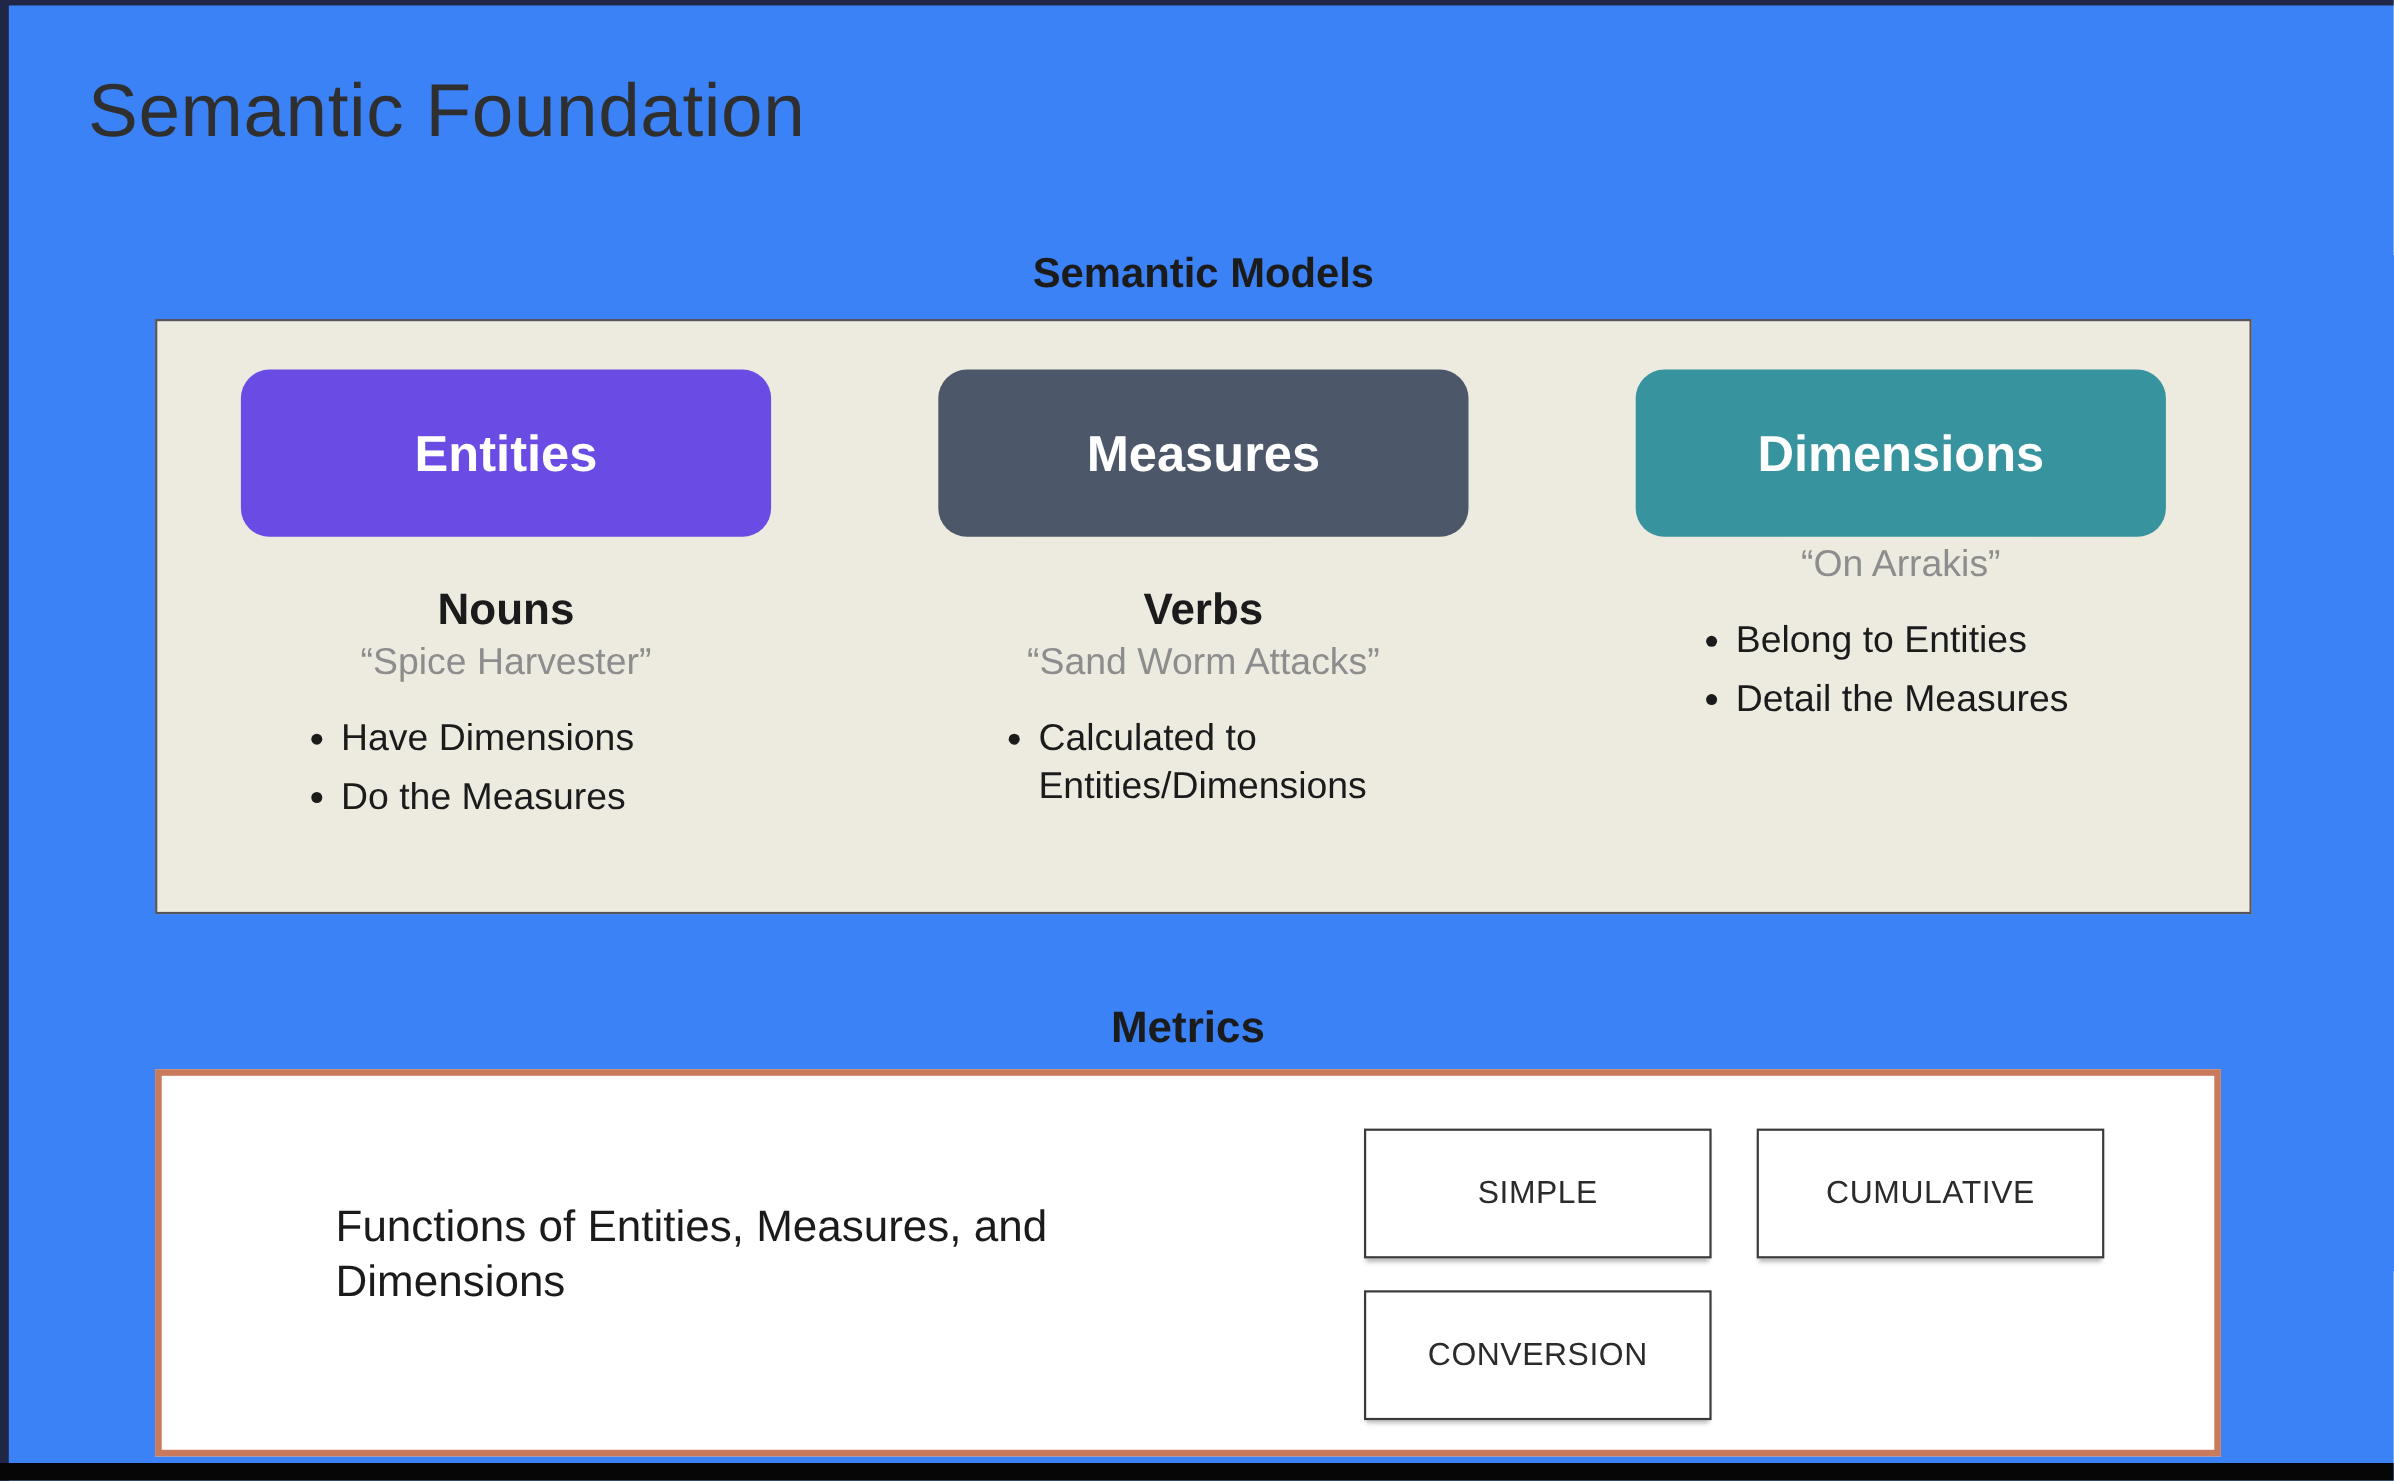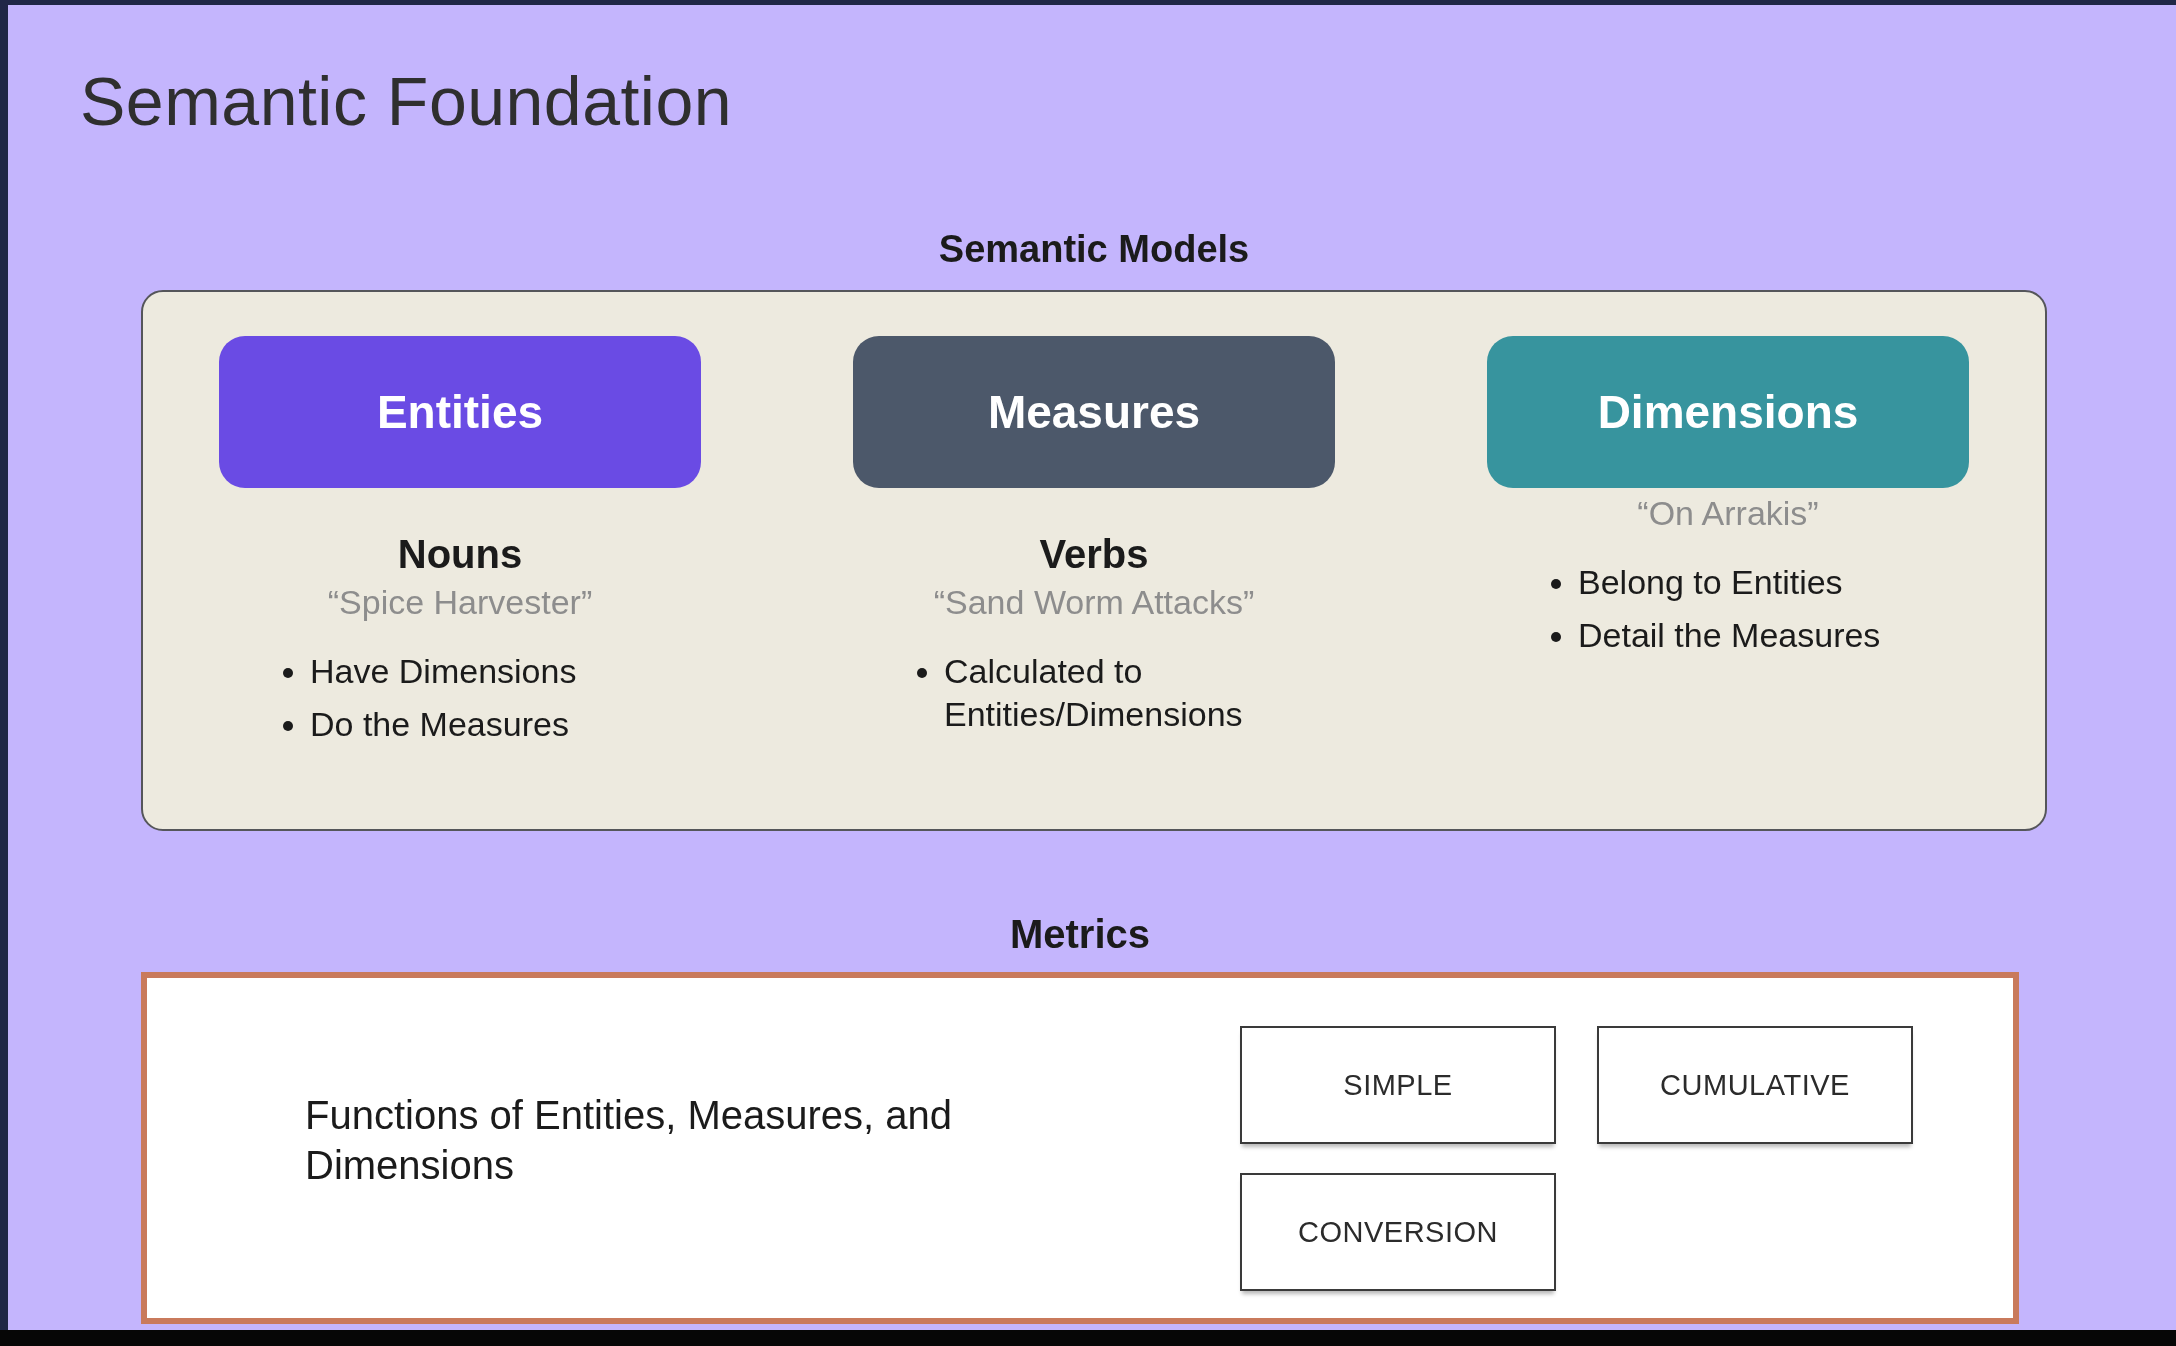--- a/index.html
+++ b/index.html
@@ -10,21 +10,21 @@
   }
   body {
     width: 2176px;
     height: 1346px;
     overflow: hidden;
   }
   .slide {
     position: relative;
     width: 2176px;
     height: 1346px;
-    background: #c4b5fd;
+    background: #3b82f6;
   }
   .edge-top {
     position: absolute;
     left: 0; top: 0;
     width: 2176px; height: 5px;
     background: #202746;
   }
   .edge-left {
     position: absolute;
     left: 0; top: 0;
@@ -159,21 +159,21 @@
 <body>
 
 <div class="slide">
   <div class="edge-top"></div>
   <div class="edge-left"></div>
 
   <h1 class="title">Semantic Foundation</h1>
 
   <div class="sm-heading">Semantic Models</div>
 
-  <div class="sm-panel" style="background-color: rgb(237, 234, 223); border-radius: 22px;">
+  <div class="sm-panel" style="background-color: rgb(237, 234, 223);">
 
     <div class="sm-col">
       <div class="pill" style="background-color: rgb(106, 75, 228);">Entities</div>
       <div class="role">Nouns</div>
       <div class="example">“Spice Harvester”</div>
       <ul class="bullets">
         <li>Have Dimensions</li>
         <li>Do the Measures</li>
       </ul>
     </div>

